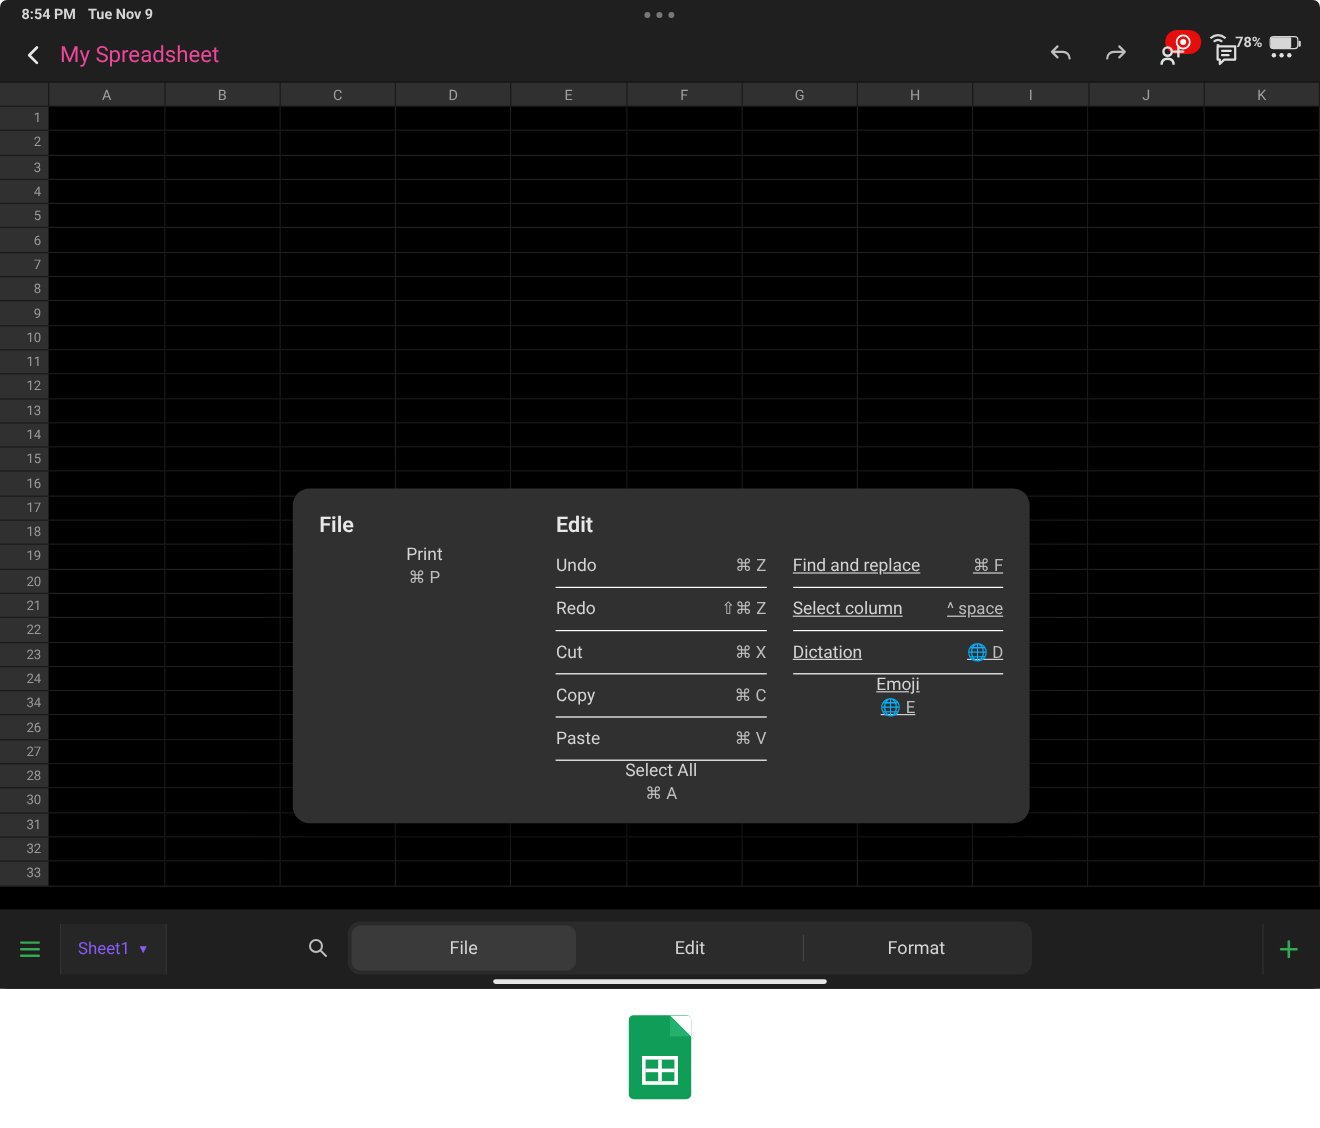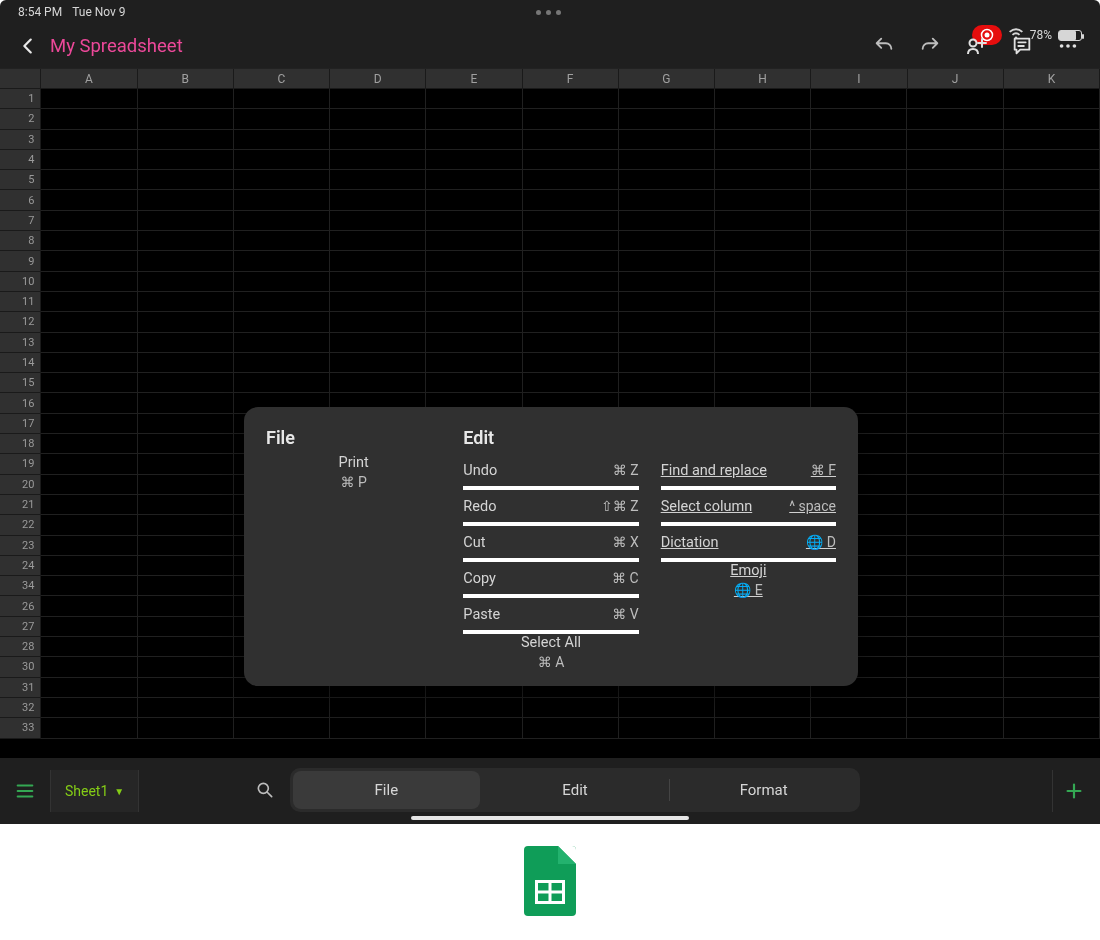--- a/index.html
+++ b/index.html
@@ -20,20 +20,21 @@
   }
   
   .status-bar {
     height: 24px;
     display: flex;
     align-items: center;
     padding: 0 18px;
     color: #d6d6d6;
     font-size: 12px;
     justify-content: space-between;
+    font-weight: bold;
   }
   .status-left { display:flex; gap:10px; align-items:center; }
   .status-center { display:flex; gap:5px; align-items:center; }
   .status-dot { width:5px; height:5px; background:#777; border-radius:50%; }
   .status-right { display:flex; gap:6px; align-items:center;margin-top:46px; }
   .rec-pill {
     background:#e60d0d; border-radius:12px; padding:0 8px; height:20px;
     display:flex; align-items:center; justify-content:center;
   }
   .battery-outline {
@@ -81,35 +82,35 @@
     box-shadow:0 10px 30px rgba(0,0,0,0.5);
     display:flex; gap:22px;
   }
   .pop-col { }
   .pop-col.file { width:184px; }
   .pop-col.edit1 { width:184px; }
   .pop-col.edit2 { width:184px;text-decoration:underline; }
   .pop-heading { font-size:18px; font-weight:600; color:#e8e8e8; margin-bottom:6px; }
   .pop-heading.invisible { visibility:hidden; }
   .pop-item {
-    display:flex; align-items:center; height:36px; border-bottom:4px solid #ffffff;
+    display:flex; align-items:center; height:36px; border-bottom:1px solid #ffffff;
     font-size:14.5px;
   }
   .pop-item:last-child { border-bottom:none;flex-direction:column; }
   .pop-label { flex:1; color:#d4d4d4; }
   .pop-shortcut { color:#bdbdbd; font-size:14px; }
   
   .bottom-bar {
     position:absolute; bottom:0; left:0; right:0; height:66px; background:#1f1f1f;
     display:flex; align-items:center; padding:0 4px; gap:4px;
   }
   .bb-btn { width:42px; height:42px; display:flex; align-items:center; justify-content:center; cursor:pointer; color:#34a853; }
   .sheet-tabs { display:flex; align-items:center; }
   .sheet-tab {
-    height:42px; padding:0 14px; display:flex; align-items:center; gap:6px; color:#84cc16;
+    height:42px; padding:0 14px; display:flex; align-items:center; gap:6px; color:#8b5cf6;
     border-left:1px solid #333; border-right:1px solid #333; font-size:14px; background:#262626;
   }
   .sheet-tab .caret { font-size:10px; }
   .toolbar-pill {
     position:absolute; left:240px; right:240px; height:44px; bottom:12px;
     display:flex; align-items:stretch;
   }
   .pill-search { width:50px; display:flex; align-items:center; justify-content:center; color:#bdbdbd; }
   .pill-segment-wrap {
     flex:1; display:flex; background:#2b2b2b; border-radius:10px; padding:3px; gap:2px;

